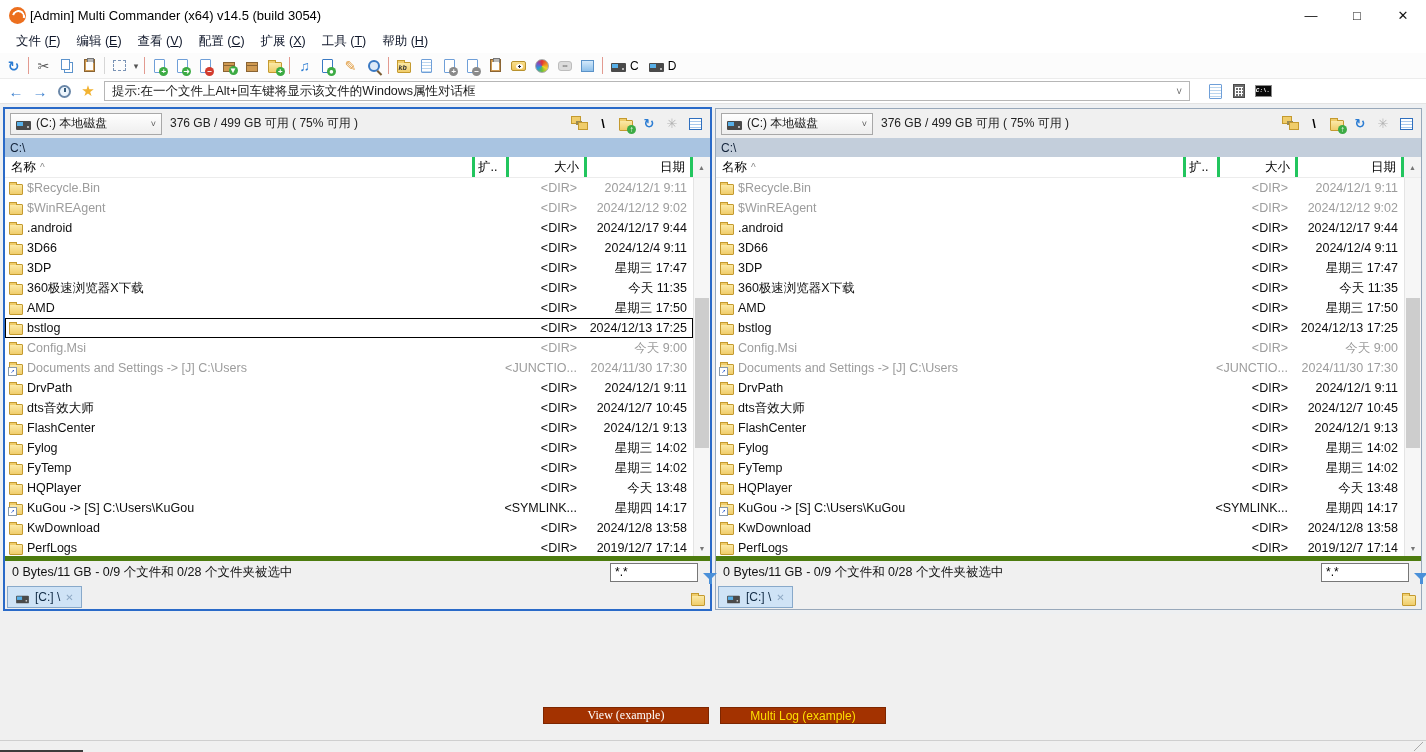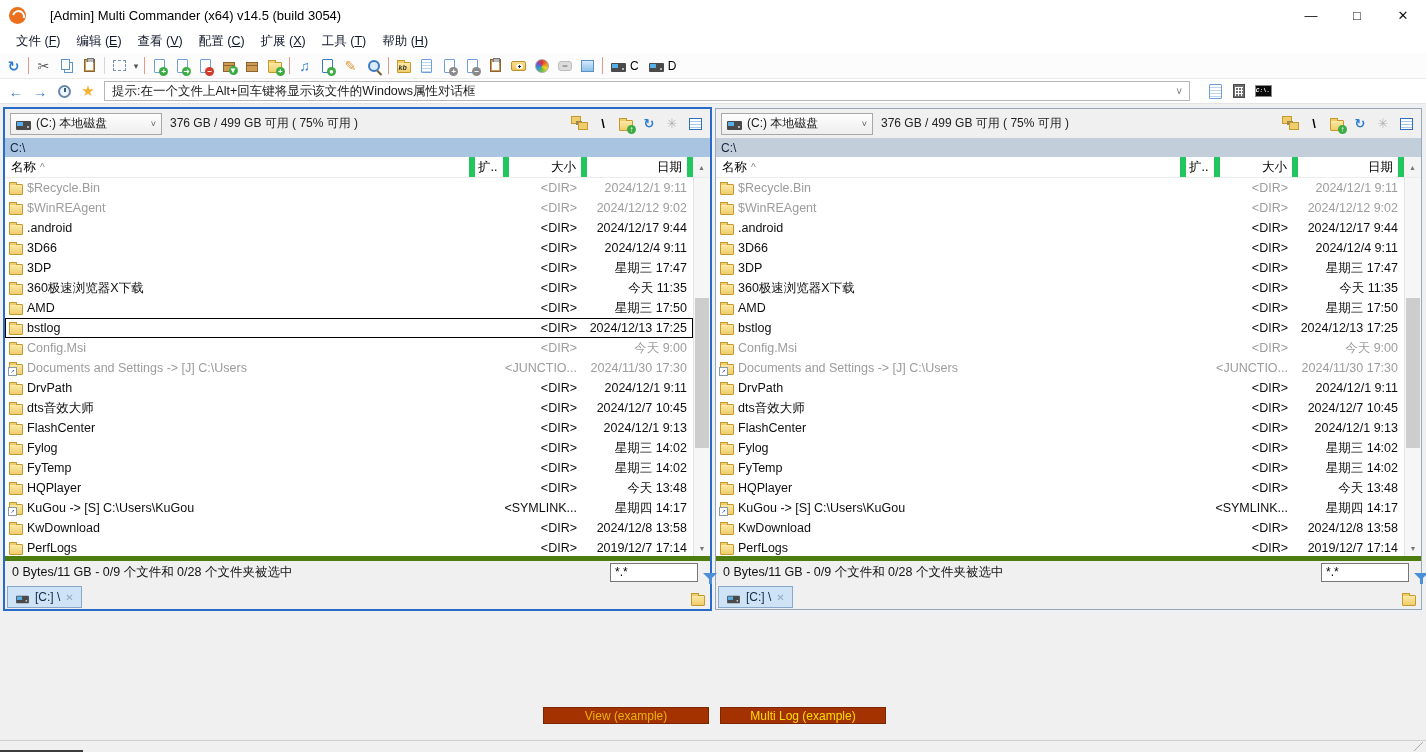--- a/index.html
+++ b/index.html
@@ -6,21 +6,21 @@
   html,body { width:1426px; height:752px; overflow:hidden; }
   body {
     font-family: "Liberation Sans", "DejaVu Sans", sans-serif;
     font-size: 12px; color:#1a1a1a; background:#fff; position:relative;
     box-shadow: inset 0 0 0 1px #9a9a9a;
   }
   
   .titlebar { height:30px; display:flex; align-items:center; padding-left:9px; background:#fff; }
   .app-logo { width:17px; height:17px; border-radius:50%; background:#ec6f1e; position:relative; flex:0 0 auto; }
   .app-logo::before { content:""; position:absolute; left:3px; top:3px; width:9px; height:9px; border:2px solid #fff; border-radius:50%; border-left-color:transparent; border-bottom-color:transparent; transform:rotate(-30deg); }
-  .title-text { margin-left:24px; font-size:13px; color:#000; }
+  .title-text { margin-left:4px; font-size:13px; color:#000; }
   .win-controls { margin-left:auto; display:flex; height:30px; }
   .win-btn { width:46px; height:30px; display:flex; align-items:center; justify-content:center; font-size:13px; color:#111; }
   
   .menubar { height:23px; display:flex; align-items:center; padding-left:8px; background:#fff; font-size:12.5px; }
   .menu-item { padding:2px 8px; color:#0f172a; }
   .menu-item u { text-decoration:underline; }
   
   .toolbar { height:26px; display:flex; align-items:center; background:#fcfcfc; padding-left:2px; border-bottom:1px solid #ececec; }
   .tb { width:23px; height:22px; display:inline-flex; align-items:center; justify-content:center; font-size:14px; position:relative; }
   .sep { width:1px; height:17px; background:#e29a90; margin:0 3px; }
@@ -37,21 +37,21 @@
   .pane.active { border:1px solid #2a6ac8; box-shadow:0 0 0 1px #2a6ac8; }
   .drive-row { height:29px; background:#f0f0f0; display:flex; align-items:center; padding:0 5px; gap:8px; }
   .combo { width:152px; height:22px; background:linear-gradient(#fefefe,#eeeeee); border:1px solid #a8a8a8; display:flex; align-items:center; padding:0 5px; gap:5px; font-size:12px; }
   .combo .chev { margin-left:auto; color:#555; font-size:9px; }
   .free-text { font-size:12px; color:#222; }
   .pane-tools { margin-left:auto; display:flex; align-items:center; gap:3px; }
   .pt { width:20px; height:20px; display:inline-flex; align-items:center; justify-content:center; font-size:13px; }
   .path-row { height:19px; display:flex; align-items:center; padding:0 5px; font-size:12px; color:#13233a; background:#c3cedb; }
   .pane.active .path-row { background:#a9c4e1; }
   .cols { height:21px; display:flex; align-items:center; font-size:12.5px; color:#000; background:#fff; border-bottom:1px solid #ececec; }
-  .col { border-right:6px solid #22c55e; height:100%; display:flex; align-items:center; }
+  .col { border-right:3px solid #22c55e; height:100%; display:flex; align-items:center; }
   .col-name { flex:1; padding-left:6px; gap:4px; }
   .col-name .caret { color:#8a8a8a; font-size:10px; }
   .col-ext { width:34px; padding-left:3px; }
   .col-size { width:78px; justify-content:flex-end; padding-right:5px; }
   .col-date { width:106px; justify-content:flex-end; padding-right:5px; }
   .col-scrolltop { width:17px; justify-content:center; border-right:none; background:#f4f4f4; color:#777; font-size:7px; }
   .list-wrap { flex:1; display:flex; overflow:hidden; }
   .file-rows { flex:1; overflow:hidden; }
   .row { height:20px; display:flex; align-items:center; font-size:12.5px; color:#0f0f0f; }
   .row .ic { width:22px; display:flex; justify-content:center; flex:0 0 auto; }
@@ -682,21 +682,21 @@
       </div>
       <span class="tab-right">
           <i class="ic-folder"></i>
         </span>
     </div>
   </div>
 </div>
 
 <div class="bottom">
   <div class="btn-strip">
-    <div class="example-btn" style="background: rgb(163, 50, 0); color: #eab308;">View (example)</div>
+    <div class="example-btn" style="background: rgb(163, 50, 0); color: #ffffff; font-family: Liberation Serif, serif;">View (example)</div>
     <div class="example-btn" style="background: rgb(163, 50, 0); color: rgb(255, 223, 0);">Multi Log (example)</div>
   </div>
 </div>
 
 <div class="statusstrip">
   <span class="darkbar"></span>
   <span class="grip"></span>
 </div>
 
 </body></html>

